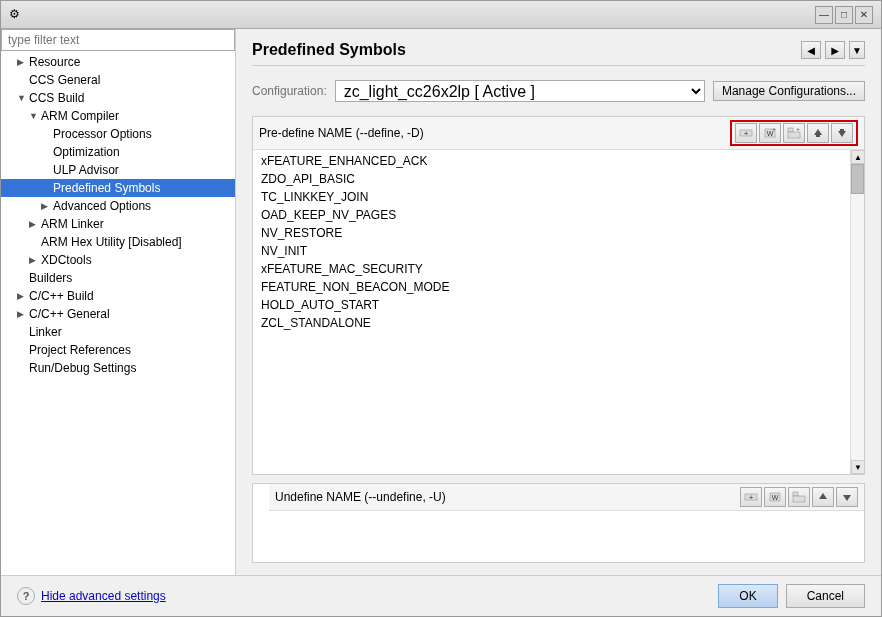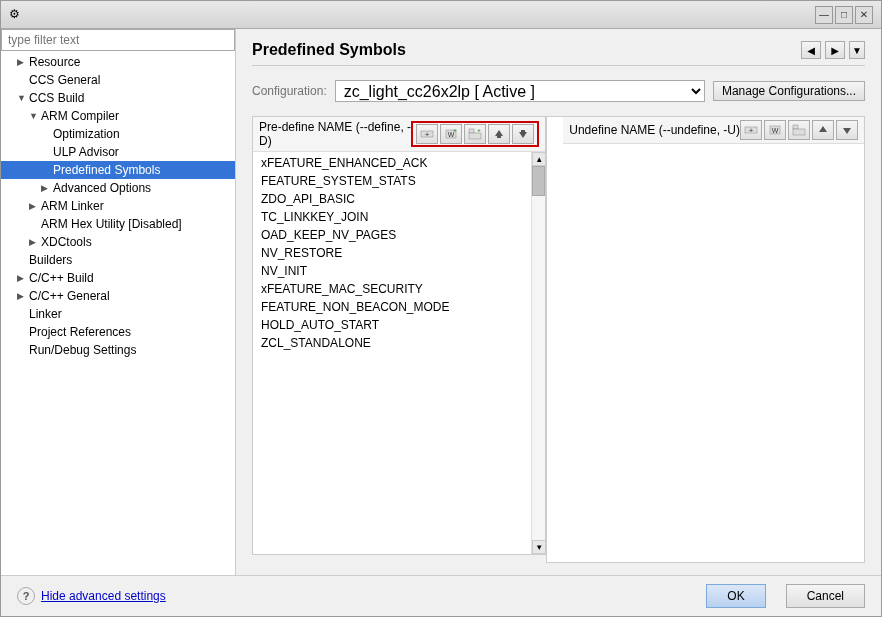--- a/index.html
+++ b/index.html
@@ -214,21 +214,21 @@
       cursor: pointer;
     }
     .hide-advanced-link {
       color: #0000cc;
       text-decoration: underline;
       cursor: pointer;
       font-size: 12px;
     }
     .bottom-right {
       display: flex;
-      gap: 20px;
+      gap: 8px;
       border-radius: 11px;
     }
     .action-btn {
       height: 24px;
       padding: 0 20px;
       font-size: 12px;
       border: 1px solid #aaa;
       background: linear-gradient(to bottom, #f5f5f5, #e0e0e0);
       cursor: pointer;
     }
@@ -255,20 +255,21 @@
       border: 1px solid #aaa;
       background: linear-gradient(to bottom, #f5f5f5, #e0e0e0);
       cursor: pointer;
       display: flex;
       align-items: center;
       justify-content: center;
       font-size: 10px;
     }
     .sections-container {
       display: flex;
+      flex-direction: column;
       flex: 1;
       gap: 0;
       overflow: hidden;
     }
     .predefined-wrapper {
       display: flex;
       flex-direction: column;
       flex: 1;
       border: 1px solid #ccc;
       background: #fff;
@@ -377,20 +378,24 @@
         <div class="tree-item indent1">
           <span class="tree-arrow">▼</span>
           <span class="tree-label">CCS Build</span>
         </div>
 
         <div class="tree-item indent2">
           <span class="tree-arrow">▼</span>
           <span class="tree-label">ARM Compiler</span>
         </div>
 
+        <div class="tree-item indent3">
+          <span class="tree-arrow"></span>
+          <span class="tree-label">Processor Options</span>
+        </div>
 
         <div class="tree-item indent3">
           <span class="tree-arrow"></span>
           <span class="tree-label">Optimization</span>
         </div>
 
 
         <div class="tree-item indent3">
           <span class="tree-arrow"></span>
           <span class="tree-label">ULP Advisor</span>
@@ -508,21 +513,20 @@
                 <svg width="14" height="14" viewBox="0 0 14 14">
                   <polygon points="7,11 3,5 11,5" fill="#555"></polygon>
                   <rect x="5" y="3" width="4" height="2" fill="#555"></rect>
                 </svg>
               </button>
             </div>
           </div>
           <div class="predefined-body">
             <div class="predefined-list">
               <span class="symbol-list-item">xFEATURE_ENHANCED_ACK</span>
-              <span class="symbol-list-item">FEATURE_SYSTEM_STATS</span>
               <span class="symbol-list-item">ZDO_API_BASIC</span>
               <span class="symbol-list-item">TC_LINKKEY_JOIN</span>
               <span class="symbol-list-item">OAD_KEEP_NV_PAGES</span>
               <span class="symbol-list-item">NV_RESTORE</span>
               <span class="symbol-list-item">NV_INIT</span>
               <span class="symbol-list-item">xFEATURE_MAC_SECURITY</span>
               <span class="symbol-list-item">FEATURE_NON_BEACON_MODE</span>
               <span class="symbol-list-item">HOLD_AUTO_START</span>
               <span class="symbol-list-item">ZCL_STANDALONE</span>
             </div>

